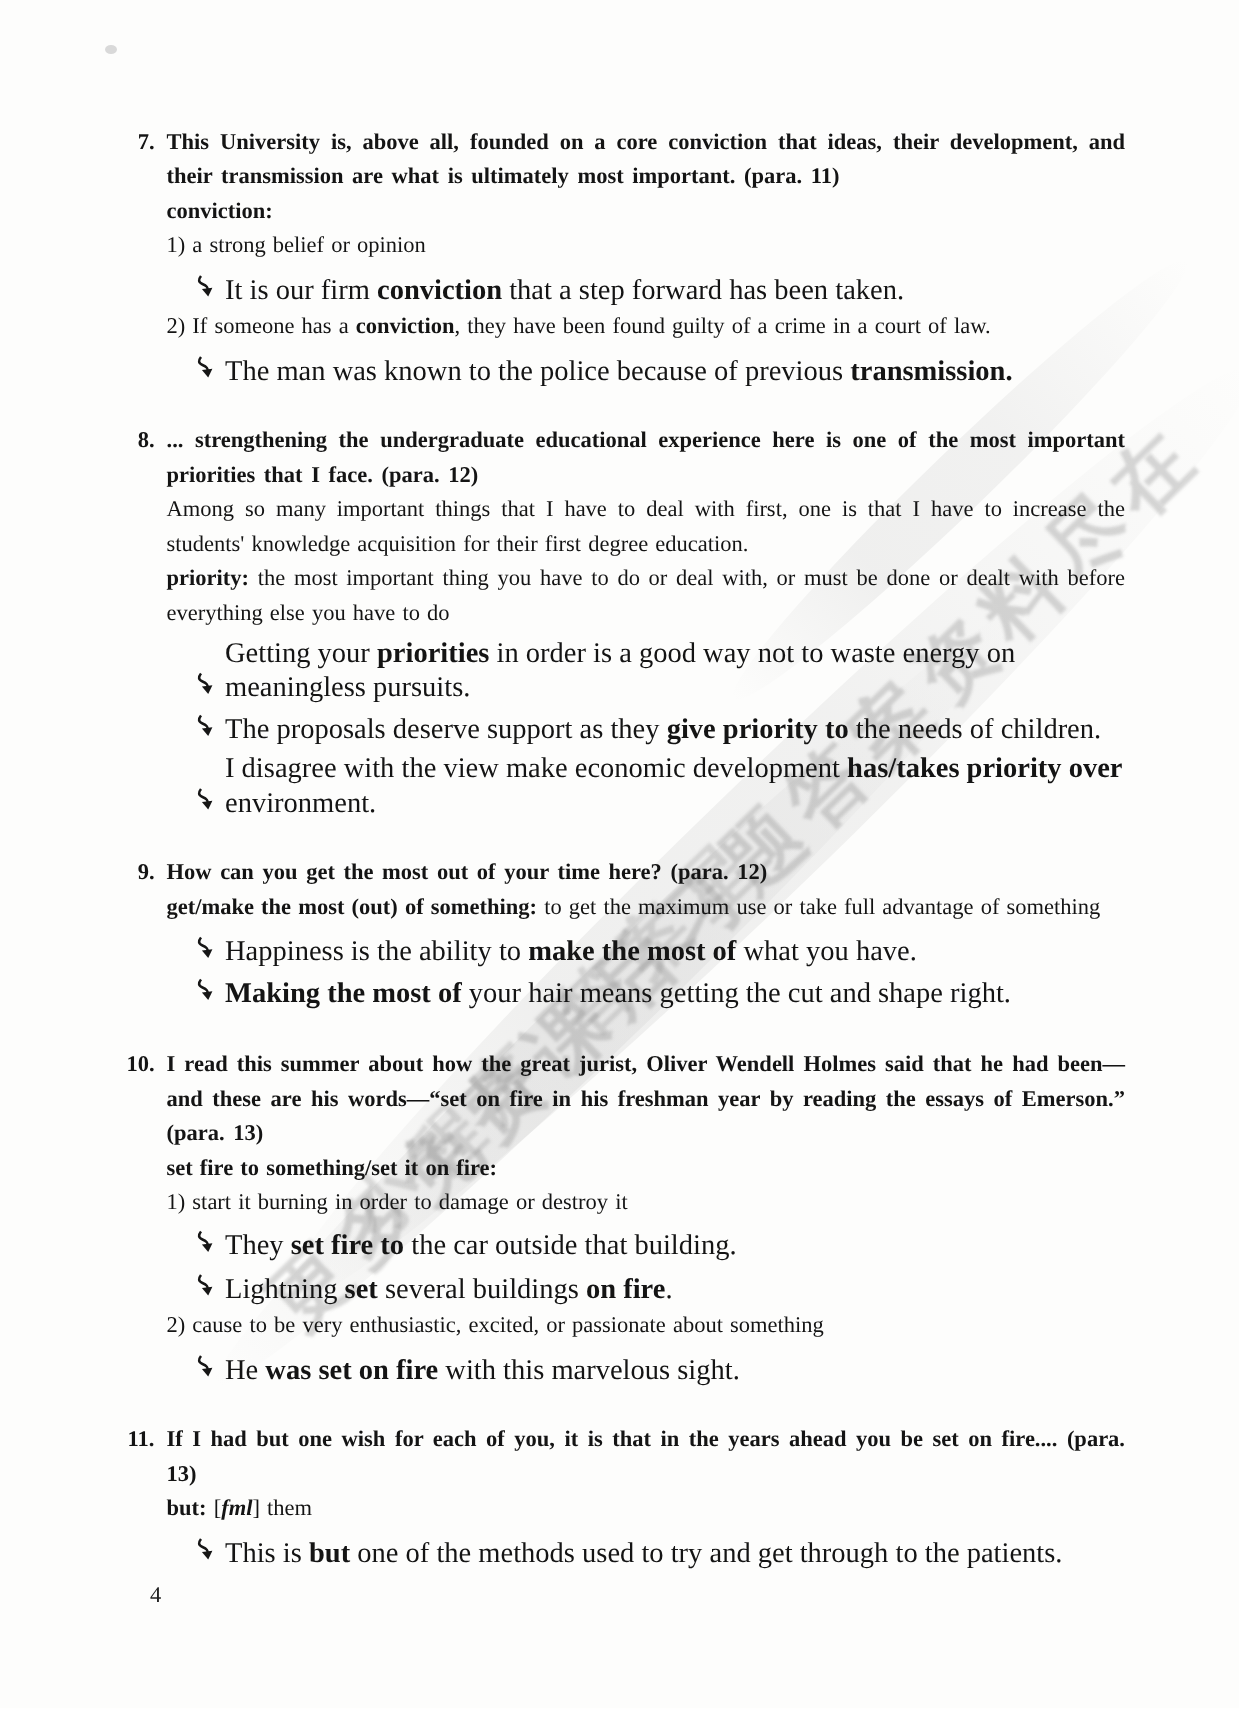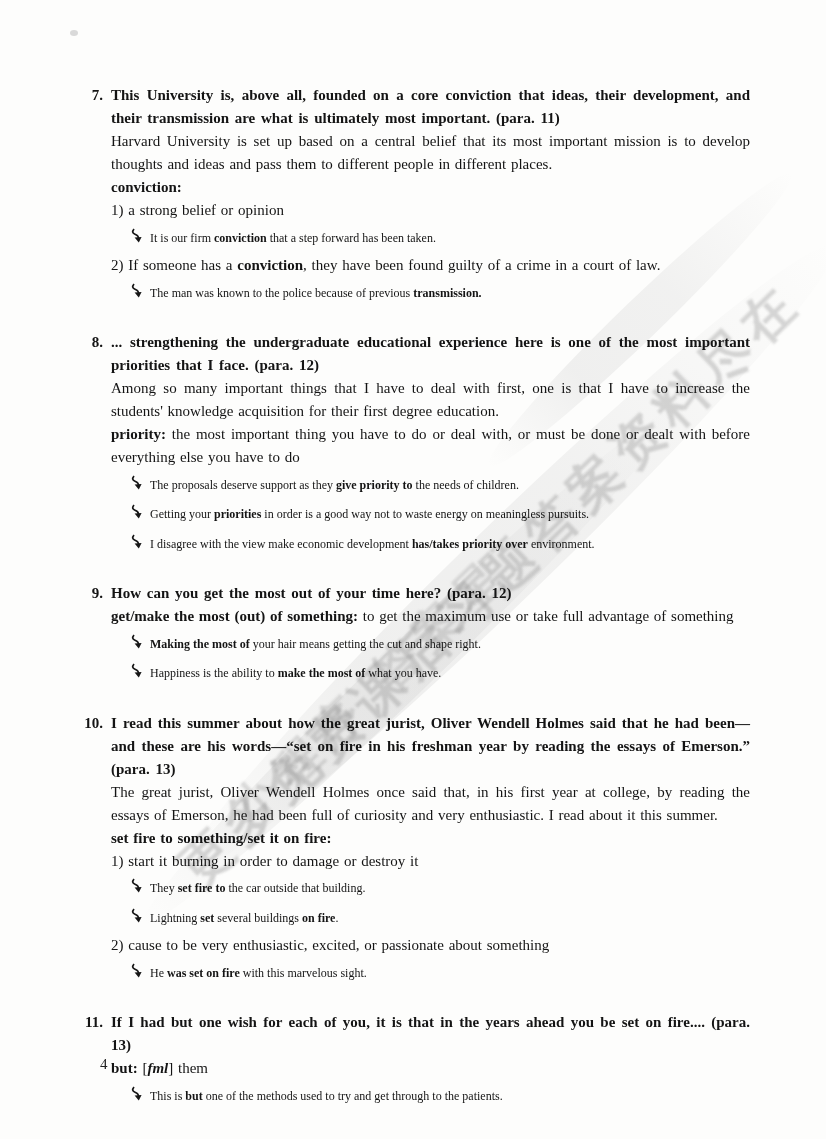--- a/index.html
+++ b/index.html
@@ -10,22 +10,22 @@
   .content{position:absolute;left:76px;top:84px;width:674px;}
   .item{display:flex;margin-bottom:22px;}
   .item-num{flex:none;width:27px;padding-right:8px;text-align:right;
     font-weight:bold;font-size:15px;line-height:23px;}
   .item-content{flex:1;min-width:0;}
   .item-content p{margin:0;font-size:15px;line-height:23px;text-align:justify;}
   .heading{font-weight:bold;word-spacing:2px;}
   .body{word-spacing:1px;}
   .lead{word-spacing:1px;}
   .sense{word-spacing:1px;}
-  .example{display:flex;align-items:center;gap:7px;margin:2.5px 0 2.5px 18px;
-    font-size:12px;line-height:23px;}
+  .example{display:flex;align-items:flex-end;gap:7px;margin:2.5px 0 2.5px 18px;
+    font-size:19px;line-height:23px;}
   .arrow{flex:none;margin-top:3px;}
   .b{font-weight:bold;}
   .i{font-style:italic;font-weight:bold;}
   .page-num{position:absolute;left:100px;top:1056px;font-size:15px;color:#222;}
   
   .wm{position:absolute;white-space:nowrap;pointer-events:none;
     font-family:"DejaVu Sans", sans-serif;font-weight:bold;
     color:rgba(125,125,125,0.30);filter:blur(1.2px);transform:rotate(-44deg);}
   .wm1{font-size:52px;letter-spacing:8px;left:70px;top:550px;}
   .wm2{font-size:46px;letter-spacing:10px;left:190px;top:660px;color:rgba(130,130,130,0.26);}
@@ -48,21 +48,20 @@
   <div class="streak streak2"></div>
   <div class="streak streak3"></div>
   <div class="wm wm1">更多免费课后习题答案资料尽在</div>
   <div class="wm wm2">小程序 答案星</div>
 
   <div class="content">
       <div class="item">
         <div class="item-num">7.</div>
         <div class="item-content">
           <p class="heading"><span class="b">This University is, above all, founded on a core conviction that ideas, their development, and their transmission are what is ultimately most important. (para. 11)</span></p>
-          <p class="body"><span>Harvard University is set up based on a central belief that its most important mission is to develop thoughts and ideas and pass them to different people in different places.</span></p>
           <p class="lead"><span class="b">conviction:</span></p>
           <p class="sense"><span>1) a strong belief or opinion</span></p>
           <div class="example">
             <span class="arrow"><svg width="14" height="16" viewBox="0 0 14 16">
                 <path d="M5 1 C3 3.5 3.3 5.2 6 6.3 C9 7.5 9.8 8.6 9.3 10.6" fill="none" stroke="#161616" stroke-width="1.7"></path>
                 <path d="M5.6 9.6 L9.8 14.6 L12.6 8.9 Z" fill="#161616"></path>
               </svg></span>
             <span class="ex-text"><span>It is our firm </span><span class="b">conviction</span><span> that a step forward has been taken.</span></span>
           </div>
           <p class="sense"><span>2) If someone has a </span><span class="b">conviction</span><span>, they have been found guilty of a crime in a court of law.</span></p>
@@ -79,64 +78,63 @@
         <div class="item-num">8.</div>
         <div class="item-content">
           <p class="heading"><span class="b">... strengthening the undergraduate educational experience here is one of the most important priorities that I face. (para. 12)</span></p>
           <p class="body"><span>Among so many important things that I have to deal with first, one is that I have to increase the students' knowledge acquisition for their first degree education.</span></p>
           <p class="lead"><span class="b">priority:</span><span> the most important thing you have to do or deal with, or must be done or dealt with before everything else you have to do</span></p>
           <div class="example">
             <span class="arrow"><svg width="14" height="16" viewBox="0 0 14 16">
                 <path d="M5 1 C3 3.5 3.3 5.2 6 6.3 C9 7.5 9.8 8.6 9.3 10.6" fill="none" stroke="#161616" stroke-width="1.7"></path>
                 <path d="M5.6 9.6 L9.8 14.6 L12.6 8.9 Z" fill="#161616"></path>
               </svg></span>
-            <span class="ex-text"><span>The proposals deserve support as they </span><span class="b">give priority to</span><span> the needs of children.</span></span>
+            <span class="ex-text"><span>Getting your </span><span class="b">priorities</span><span> in order is a good way not to waste energy on meaningless pursuits.</span></span>
           </div>
           <div class="example">
             <span class="arrow"><svg width="14" height="16" viewBox="0 0 14 16">
                 <path d="M5 1 C3 3.5 3.3 5.2 6 6.3 C9 7.5 9.8 8.6 9.3 10.6" fill="none" stroke="#161616" stroke-width="1.7"></path>
                 <path d="M5.6 9.6 L9.8 14.6 L12.6 8.9 Z" fill="#161616"></path>
               </svg></span>
-            <span class="ex-text"><span>Getting your </span><span class="b">priorities</span><span> in order is a good way not to waste energy on meaningless pursuits.</span></span>
+            <span class="ex-text"><span>The proposals deserve support as they </span><span class="b">give priority to</span><span> the needs of children.</span></span>
           </div>
           <div class="example">
             <span class="arrow"><svg width="14" height="16" viewBox="0 0 14 16">
                 <path d="M5 1 C3 3.5 3.3 5.2 6 6.3 C9 7.5 9.8 8.6 9.3 10.6" fill="none" stroke="#161616" stroke-width="1.7"></path>
                 <path d="M5.6 9.6 L9.8 14.6 L12.6 8.9 Z" fill="#161616"></path>
               </svg></span>
             <span class="ex-text"><span>I disagree with the view make economic development </span><span class="b">has/takes priority over</span><span> environment.</span></span>
           </div>
         </div>
       </div>
       <div class="item">
         <div class="item-num">9.</div>
         <div class="item-content">
           <p class="heading"><span class="b">How can you get the most out of your time here? (para. 12)</span></p>
           <p class="lead"><span class="b">get/make the most (out) of something:</span><span> to get the maximum use or take full advantage of something</span></p>
           <div class="example">
             <span class="arrow"><svg width="14" height="16" viewBox="0 0 14 16">
                 <path d="M5 1 C3 3.5 3.3 5.2 6 6.3 C9 7.5 9.8 8.6 9.3 10.6" fill="none" stroke="#161616" stroke-width="1.7"></path>
                 <path d="M5.6 9.6 L9.8 14.6 L12.6 8.9 Z" fill="#161616"></path>
               </svg></span>
-            <span class="ex-text"><span class="b">Making the most of</span><span> your hair means getting the cut and shape right.</span></span>
+            <span class="ex-text"><span>Happiness is the ability to </span><span class="b">make the most of</span><span> what you have.</span></span>
           </div>
           <div class="example">
             <span class="arrow"><svg width="14" height="16" viewBox="0 0 14 16">
                 <path d="M5 1 C3 3.5 3.3 5.2 6 6.3 C9 7.5 9.8 8.6 9.3 10.6" fill="none" stroke="#161616" stroke-width="1.7"></path>
                 <path d="M5.6 9.6 L9.8 14.6 L12.6 8.9 Z" fill="#161616"></path>
               </svg></span>
-            <span class="ex-text"><span>Happiness is the ability to </span><span class="b">make the most of</span><span> what you have.</span></span>
+            <span class="ex-text"><span class="b">Making the most of</span><span> your hair means getting the cut and shape right.</span></span>
           </div>
         </div>
       </div>
       <div class="item">
         <div class="item-num">10.</div>
         <div class="item-content">
           <p class="heading"><span class="b">I read this summer about how the great jurist, Oliver Wendell Holmes said that he had been—and these are his words—“set on fire in his freshman year by reading the essays of Emerson.” (para. 13)</span></p>
-          <p class="body"><span>The great jurist, Oliver Wendell Holmes once said that, in his first year at college, by reading the essays of Emerson, he had been full of curiosity and very enthusiastic. I read about it this summer.</span></p>
           <p class="lead"><span class="b">set fire to something/set it on fire:</span></p>
           <p class="sense"><span>1) start it burning in order to damage or destroy it</span></p>
           <div class="example">
             <span class="arrow"><svg width="14" height="16" viewBox="0 0 14 16">
                 <path d="M5 1 C3 3.5 3.3 5.2 6 6.3 C9 7.5 9.8 8.6 9.3 10.6" fill="none" stroke="#161616" stroke-width="1.7"></path>
                 <path d="M5.6 9.6 L9.8 14.6 L12.6 8.9 Z" fill="#161616"></path>
               </svg></span>
             <span class="ex-text"><span>They </span><span class="b">set fire to</span><span> the car outside that building.</span></span>
           </div>
           <div class="example">

